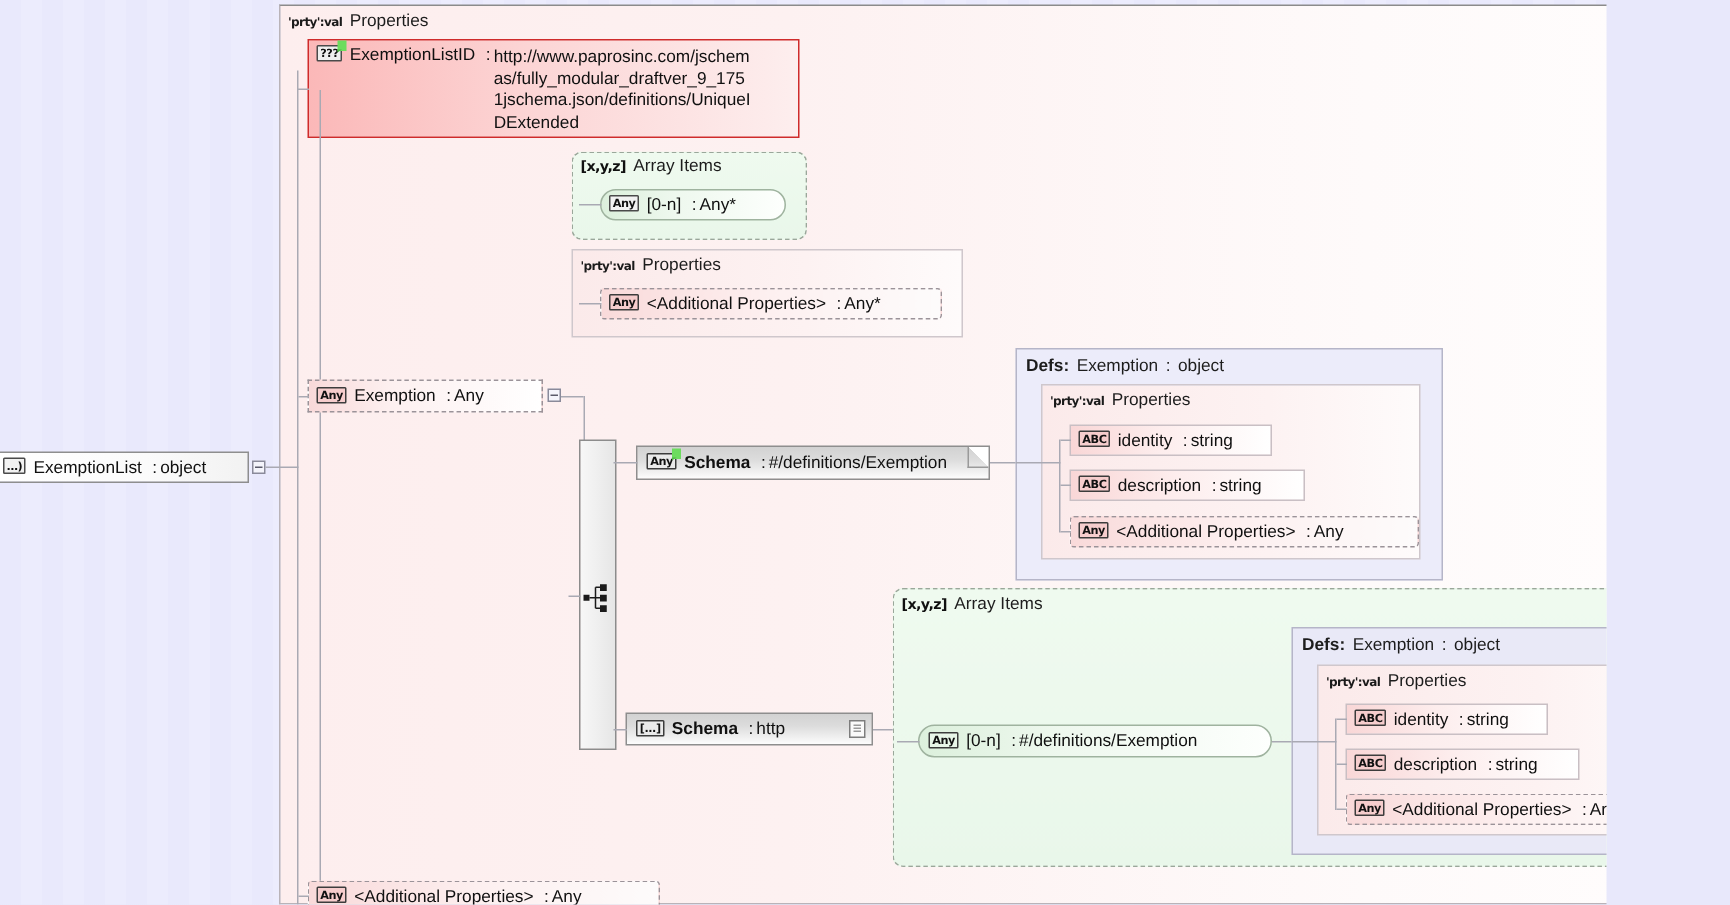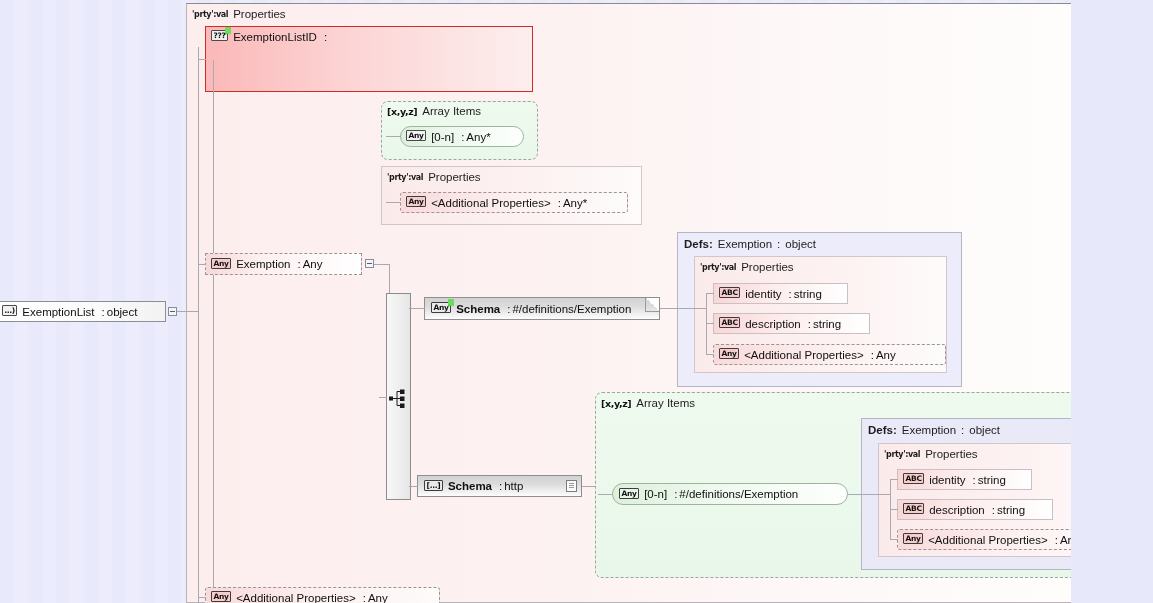--- a/index.html
+++ b/index.html
@@ -209,20 +209,21 @@
   <div class="handle abs" style="left:168px;top:307px;"></div>
   <div class="ln lnh abs" style="left:177px;top:311px;width:22px;"></div>
 
   <div class="node node-red abs" style="left:205px;top:26px;width:328px;height:66px;padding:4px 6px 4px 5px;">
     <span class="badge qm" style="flex:none;">
       <span>???</span>
       <span class="flag"></span>
     </span>
     <span class="lbl" style="flex:none;">ExemptionListID</span>
     <span class="sep" style="flex:none;">:</span>
+    <span style="display:block;line-height:14.5px;width:172px;word-break:break-all;">http://www.paprosinc.com/jschemas/fully_modular_draftver_9_1751jschema.json/definitions/UniqueIDExtended</span>
   </div>
 
   <div class="abs container-green" style="left:381px;top:101px;width:157px;height:59px;">
     <div class="hdr" style="padding-left:5px;padding-top:3px;">
       <span class="badge-xyz">[x,y,z]</span>
       <span>Array Items</span>
     </div>
   </div>
   <div class="node node-green abs" style="left:400px;top:126px;width:124px;height:21px;align-items:center;padding-left:5px;">
     <span class="badge">Any</span>

